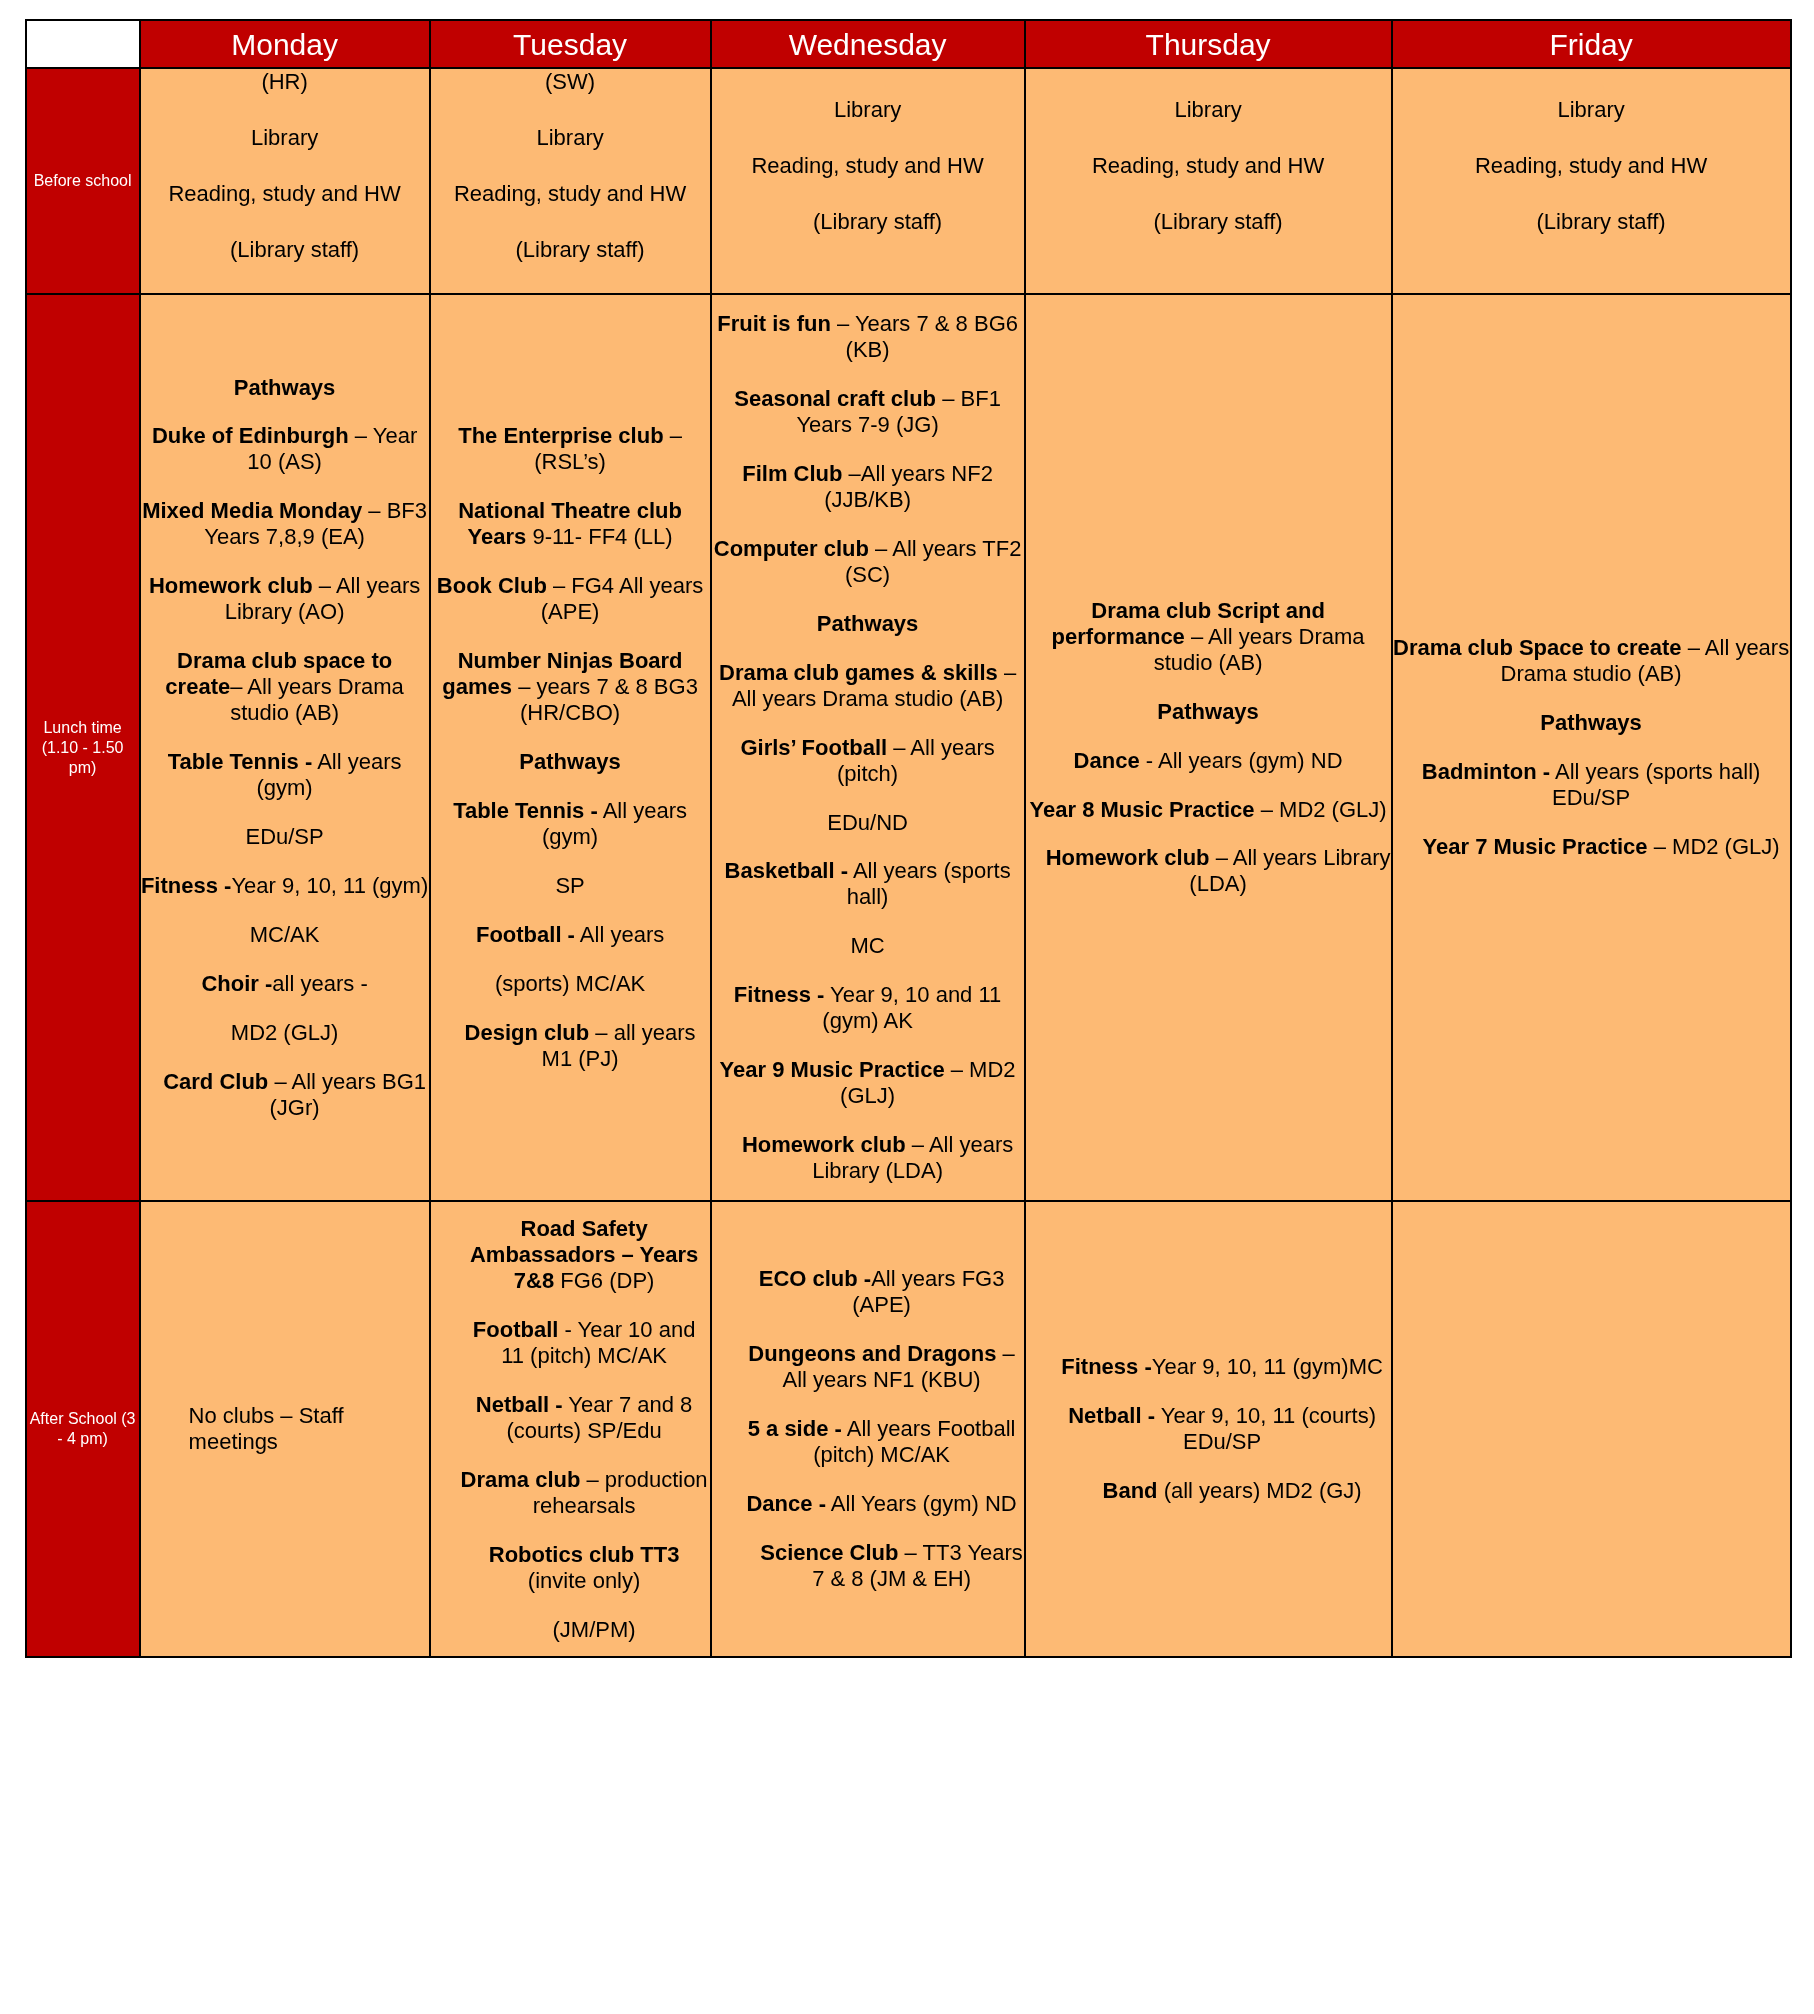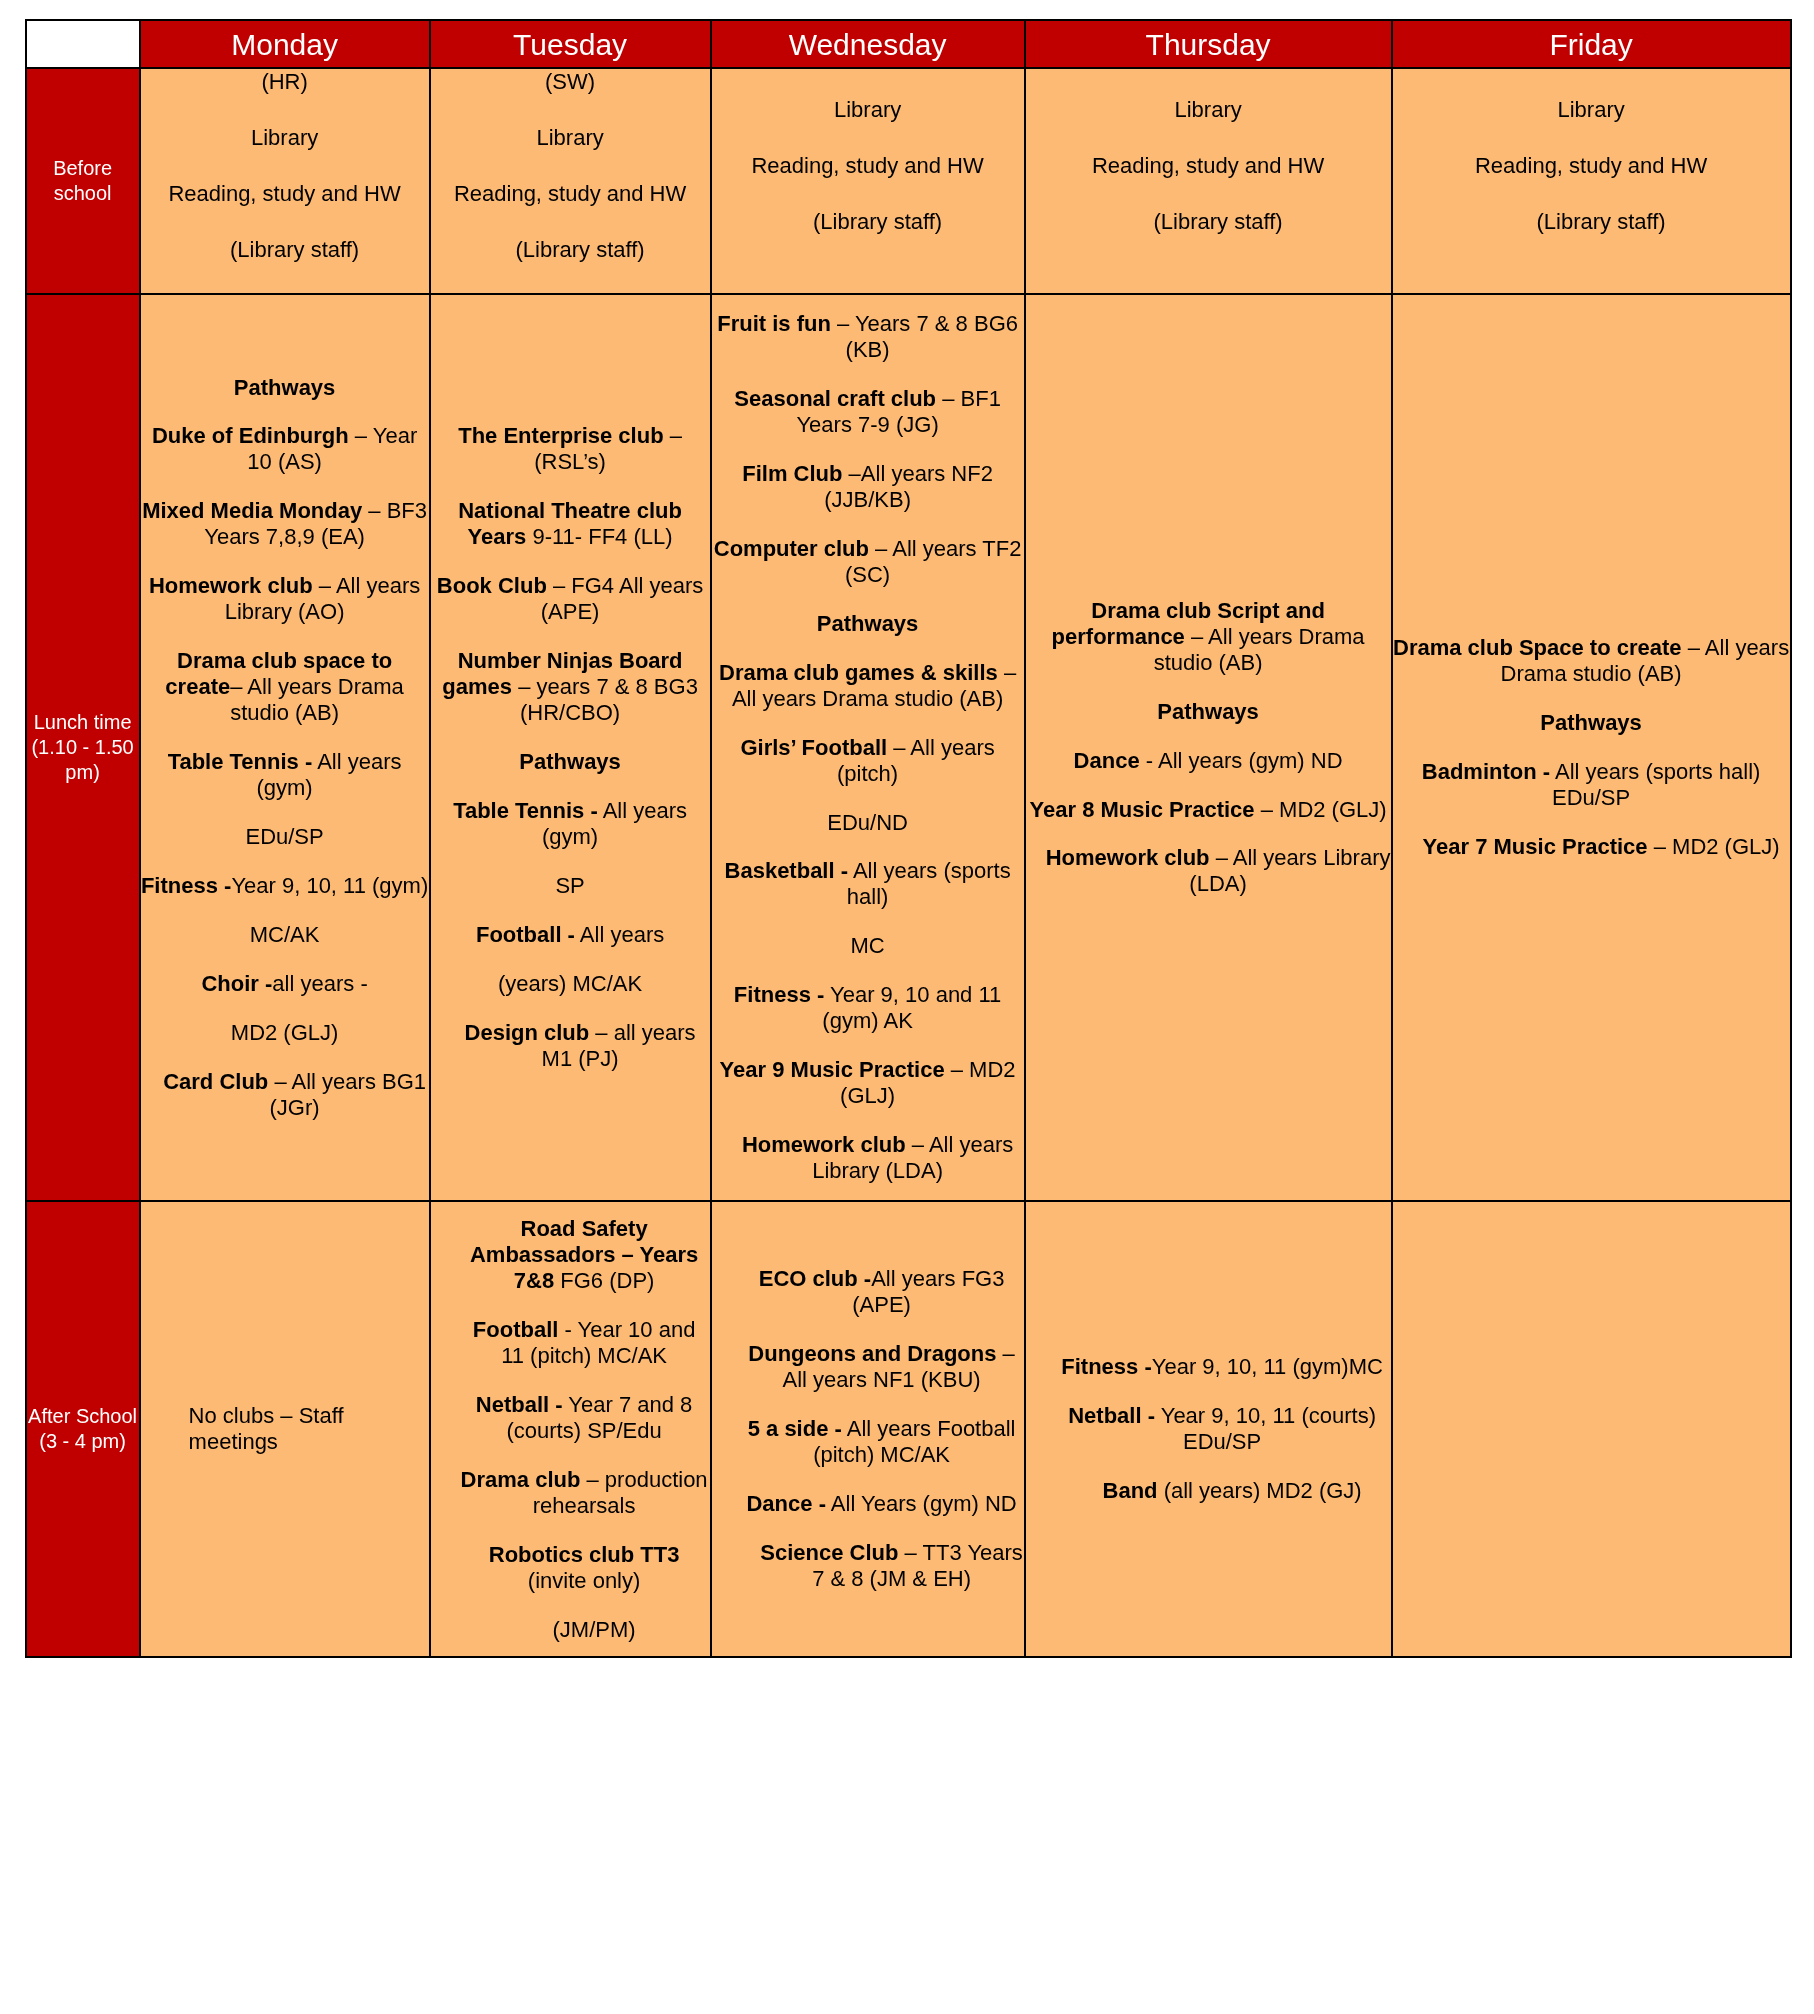--- a/index.html
+++ b/index.html
@@ -59,21 +59,21 @@
   thead th.corner {
     background: #FFFFFF;
     border-color: #000000;
   }
 
   
   td.rowlabel {
     background: #C00000;
     color: #FFFFFF;
     text-align: center;
-    font-size: 20px;
+    font-size: 16px;
     line-height: 1.25;
     padding: 5.3px 3.5px;
   }
 
   
   td.cell {
     background: #fdba74;
     text-align: center;
     font-size: 22px;
     line-height: 1.18;
@@ -172,21 +172,21 @@
           </td>
         <td class="cell">
             <div class="entry"><span class="b">The Enterprise club</span><span> – (RSL’s)</span></div>
             <div class="entry"><span class="b">National Theatre club Years</span><span> 9-11- FF4 (LL)</span></div>
             <div class="entry"><span class="b">Book Club</span><span> – FG4 All years (APE)</span></div>
             <div class="entry"><span class="b">Number Ninjas Board games</span><span> – years 7 &amp; 8 BG3 (HR/CBO)</span></div>
             <div class="entry"><span class="b">Pathways</span></div>
             <div class="entry"><span class="b">Table Tennis -</span><span> All years (gym)</span></div>
             <div class="entry"><span>SP</span></div>
             <div class="entry"><span class="b">Football -</span><span> All years</span></div>
-            <div class="entry"><span>(years) MC/AK</span></div>
+            <div class="entry"><span>(sports) MC/AK</span></div>
             <div class="entry"><span class="b">Design club</span><span> – all years M1 (PJ)</span></div>
           </td>
         <td class="cell">
             <div class="entry"><span class="b">Fruit is fun</span><span> – Years 7 &amp; 8 BG6 (KB)</span></div>
             <div class="entry"><span class="b">Seasonal craft club</span><span> – BF1 Years 7-9 (JG)</span></div>
             <div class="entry"><span class="b">Film Club</span><span> –All years NF2 (JJB/KB)</span></div>
             <div class="entry"><span class="b">Computer club</span><span> – All years TF2 (SC)</span></div>
             <div class="entry"><span class="b">Pathways</span></div>
             <div class="entry"><span class="b">Drama club games &amp; skills</span><span> – All years Drama studio (AB)</span></div>
             <div class="entry"><span class="b">Girls’ Football</span><span> – All years (pitch)</span></div>

